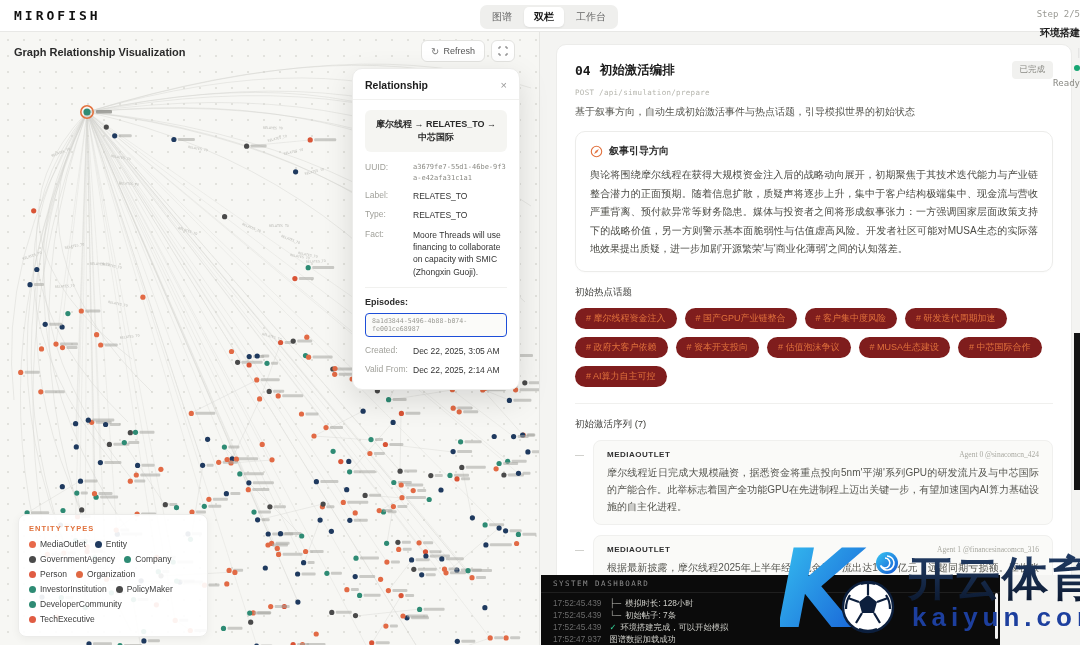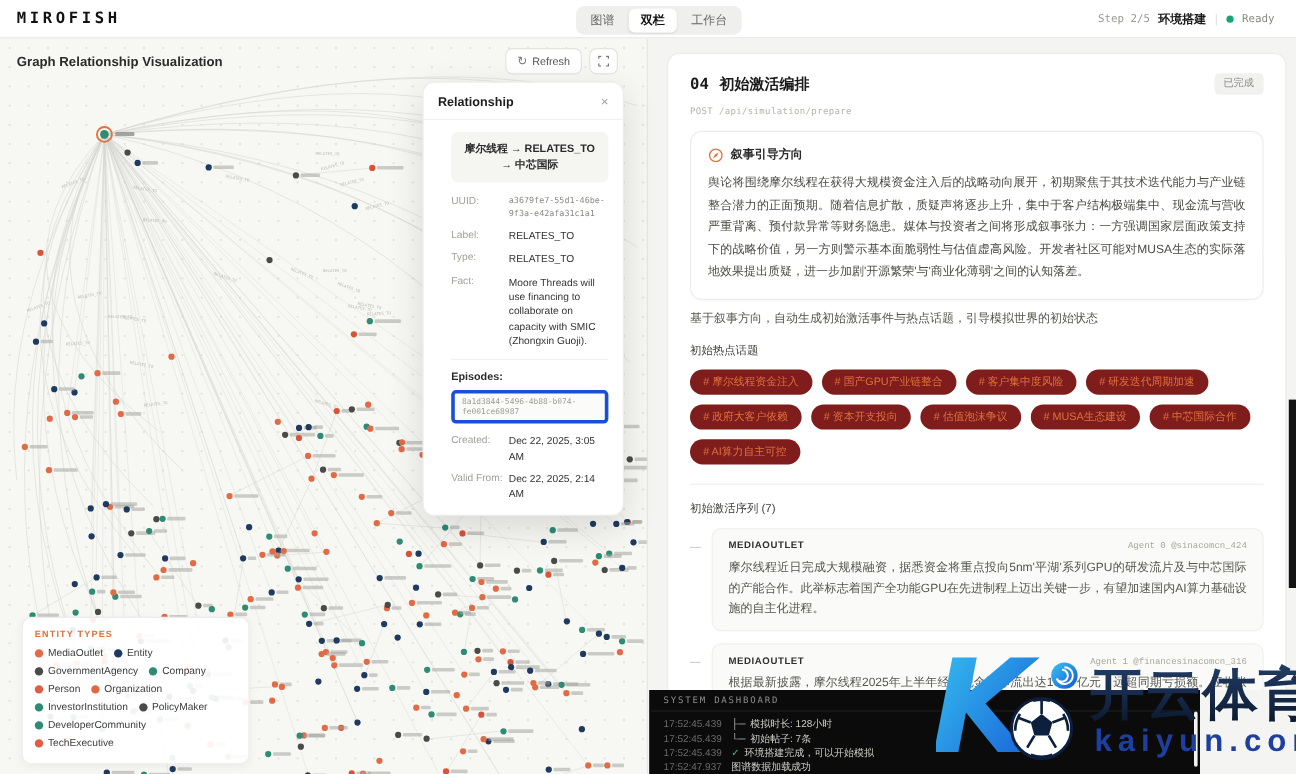--- a/index.html
+++ b/index.html
@@ -5,21 +5,21 @@
   * { margin:0; padding:0; box-sizing:border-box; }
   html,body { width:1080px; height:645px; overflow:hidden; font-family:"Liberation Sans","DejaVu Sans",sans-serif; background:#f4f4f2; position:relative; }
   .mono { font-family:"DejaVu Sans Mono","Liberation Mono",monospace; }
 
   
   #topbar { position:absolute; left:0; top:0; width:1080px; height:32px; background:#fff; border-bottom:1px solid #e8e8e6; z-index:20; }
   #logo { position:absolute; left:14px; top:8px; font-family:"DejaVu Sans Mono",monospace; font-weight:bold; font-size:13px; letter-spacing:3px; color:#111; }
   #tabs { position:absolute; left:480px; top:5px; display:flex; background:#efefed; border-radius:7px; padding:2px; gap:2px; }
   .tab { font-size:10px; color:#666; padding:3px 10px; border-radius:5px; cursor:pointer; white-space:nowrap; }
   .tab.active { background:#fff; color:#111; font-weight:bold; box-shadow:0 1px 2px rgba(0,0,0,.08); }
-  #step-area { position:absolute; right:18px; top:9px; display:flex; align-items:center; gap:7px; font-size:10px; }
+  #step-area { position:absolute; right:0; top:9px; display:flex; align-items:flex-end; gap:7px; font-size:10px;flex-direction:column; }
   #step-label { font-family:"DejaVu Sans Mono",monospace; color:#9a9a94; font-size:9px; }
   #step-name { font-weight:bold; color:#1a1a1a; }
   .vsep { color:#ddd; }
   #ready-dot { width:6px; height:6px; border-radius:50%; background:#17a673; }
   #ready-label { color:#8a8a84; font-size:9px; font-family:"DejaVu Sans Mono",monospace; }
 
   
   #graph-panel { position:absolute; left:0; top:32px; width:540px; height:613px; background:#f7f7f4;
     background-image:radial-gradient(#e2e2dd 0.9px, transparent 0.9px); background-size:16px 16px; border-right:1px solid #e6e6e3; overflow:hidden; }
   #graph-title { position:absolute; left:14px; top:14px; font-size:11px; font-weight:bold; color:#2b2b2b; z-index:5; }
@@ -33,29 +33,29 @@
   #legend-title { font-size:7.5px; font-weight:bold; letter-spacing:1px; color:#e0713c; margin-bottom:6px; }
   #legend-items { display:flex; flex-wrap:wrap; }
   .leg-item { display:flex; align-items:center; gap:4px; font-size:8.5px; color:#3d3d3d; margin:0 9px 5px 0; }
   .leg-dot { width:7px; height:7px; border-radius:50%; flex:none; }
 
   
   #rel-panel { position:absolute; left:352px; top:68px; width:168px; background:#fff; border:1px solid #ececea; border-radius:10px; box-shadow:0 10px 30px rgba(0,0,0,.13); z-index:10; }
   #rel-head { display:flex; justify-content:space-between; align-items:center; padding:10px 12px 8px; border-bottom:1px solid #f1f1ef; }
   #rel-title { font-size:10.5px; font-weight:bold; color:#1d1d1d; }
   #rel-close { font-size:11px; color:#9a9a9a; cursor:pointer; line-height:1; }
-  #rel-body { padding:10px 12px 12px;margin-left:11px; }
+  #rel-body { padding:10px 12px 12px; }
   #rel-path { background:#f5f5f2; border-radius:6px; padding:8px 6px; font-size:9px; font-weight:bold; color:#2b2b2b; text-align:center; margin-bottom:10px; }
   .rel-row { display:flex; margin-bottom:7px; }
   .rel-label { width:48px; flex:none; font-size:8.5px; color:#a0a09a; }
   .rel-value { font-size:8.5px; color:#333; line-height:1.45; }
   .rel-value.mono { font-size:7px; color:#8a8a84; line-height:1.5; word-break:break-all; }
   #rel-divider { height:1px; background:#f1f1ef; margin:9px 0; }
   #rel-episodes-label { font-size:9px; font-weight:bold; color:#2b2b2b; margin-bottom:6px; }
-  #rel-episode-pill { border:3px solid #1d4ed8; background:#fbfbf9; border-radius:4px; padding:3px 6px; font-size:6.6px; color:#9a9a94; margin-bottom:8px; }
+  #rel-episode-pill { border:1px solid #1d4ed8; background:#fbfbf9; border-radius:4px; padding:3px 6px; font-size:6.6px; color:#9a9a94; margin-bottom:8px; }
 
   
   #right-panel { position:absolute; left:541px; top:32px; width:640px; height:543px; background:#f4f4f2; overflow:hidden; }
   #orch-card { position:absolute; left:15px; top:12px; width:516px; min-height:560px; background:#fff; border:1px solid #ececea; border-radius:10px; padding:16px 18px; }
   #orch-head { display:flex; align-items:center; gap:9px; }
   #orch-no { font-family:"DejaVu Sans Mono",monospace; font-weight:bold; font-size:13px; color:#1a1a1a; }
   #orch-title { font-size:12.5px; font-weight:bold; color:#1a1a1a; flex:1; }
   #orch-badge { background:#f1f1ef; color:#8a8a84; font-size:8.5px; border-radius:4px; padding:3px 8px; }
   #orch-method { font-family:"DejaVu Sans Mono",monospace; font-size:7.5px; color:#b4b4ac; margin-top:9px; letter-spacing:.3px; }
   #orch-desc { font-size:10px; color:#55554f; margin-top:8px; }
@@ -65,21 +65,21 @@
   #narrative-body { font-size:10px; color:#4a4a44; line-height:1.85; text-align:justify; }
   .section-label { font-size:9.5px; color:#3d3d3a; margin-top:14px; margin-bottom:9px; }
   #topics { display:flex; flex-wrap:wrap; gap:8px; }
   .topic-pill { background:#7f1d1d; color:#e0713c; font-size:9px; border-radius:999px; padding:4px 11px; white-space:nowrap; }
   #seq-divider { height:1px; background:#f0f0ee; margin-top:16px; }
   .post-row { display:flex; gap:8px; margin-bottom:10px; }
   .post-dash { color:#b8b8b2; font-size:9px; padding-top:10px; width:10px; flex:none; }
   .post-card { flex:1; background:#fafaf8; border:1px solid #f0f0ee; border-radius:8px; padding:9px 13px; }
   .post-head { display:flex; justify-content:space-between; align-items:baseline; margin-bottom:5px; }
   .post-type { font-size:8px; font-weight:bold; letter-spacing:.5px; color:#2f2f2f; }
-  .post-agent { font-family:Liberation Mono, monospace; font-size:7.5px; color:#a8a8a0; }
+  .post-agent { font-family:Liberation Serif, serif; font-size:7.5px; color:#a8a8a0; }
   .post-body { font-size:10px; color:#55554f; line-height:1.72; text-align:justify; }
 
   
   #terminal { position:absolute; left:541px; top:575px; width:459px; height:70px; background:#0b0b0b; z-index:15; }
   #term-head { height:18px; border-bottom:1px solid #1f1f1f; display:flex; align-items:center; padding:0 12px; }
   #term-title { font-family:"DejaVu Sans Mono",monospace; font-size:7.5px; letter-spacing:1.5px; color:#8e8e8e; }
   #term-logs { padding:4px 12px; }
   .log-line { font-family:Liberation Sans, sans-serif; font-size:8.3px; line-height:1.45; white-space:nowrap; }
   .log-time { color:#6b6b6b; margin-right:8px; }
   .log-prefix { color:#b8b8b2; margin-right:4px; }
@@ -851,32 +851,32 @@
 </div>
 
 <div id="right-panel">
   <div id="orch-card">
     <div id="orch-head">
       <span id="orch-no">04</span>
       <span id="orch-title">初始激活编排</span>
       <span id="orch-badge">已完成</span>
     </div>
     <div id="orch-method">POST /api/simulation/prepare</div>
+    <div id="orch-desc">基于叙事方向，自动生成初始激活事件与热点话题，引导模拟世界的初始状态</div>
+
     <div id="narrative-card">
       <div id="narrative-head">
         <svg width="13" height="13" viewBox="0 0 14 14">
           <circle cx="7" cy="7" r="5.6" fill="none" stroke="#e2723f" stroke-width="1.2"></circle>
           <path d="M9.6 4.4 L7.8 7.8 L4.4 9.6 L6.2 6.2 Z" fill="#e2723f"></path>
         </svg>
         <span id="narrative-title">叙事引导方向</span>
       </div>
       <div id="narrative-body">舆论将围绕摩尔线程在获得大规模资金注入后的战略动向展开，初期聚焦于其技术迭代能力与产业链整合潜力的正面预期。随着信息扩散，质疑声将逐步上升，集中于客户结构极端集中、现金流与营收严重背离、预付款异常等财务隐患。媒体与投资者之间将形成叙事张力：一方强调国家层面政策支持下的战略价值，另一方则警示基本面脆弱性与估值虚高风险。开发者社区可能对MUSA生态的实际落地效果提出质疑，进一步加剧'开源繁荣'与'商业化薄弱'之间的认知落差。</div>
     </div>
-
-    <div id="orch-desc">基于叙事方向，自动生成初始激活事件与热点话题，引导模拟世界的初始状态</div>
 
     <div class="section-label">初始热点话题</div>
     <div id="topics">
         <span class="topic-pill"># 摩尔线程资金注入</span>
         <span class="topic-pill"># 国产GPU产业链整合</span>
         <span class="topic-pill"># 客户集中度风险</span>
         <span class="topic-pill"># 研发迭代周期加速</span>
         <span class="topic-pill"># 政府大客户依赖</span>
         <span class="topic-pill"># 资本开支投向</span>
         <span class="topic-pill"># 估值泡沫争议</span>

